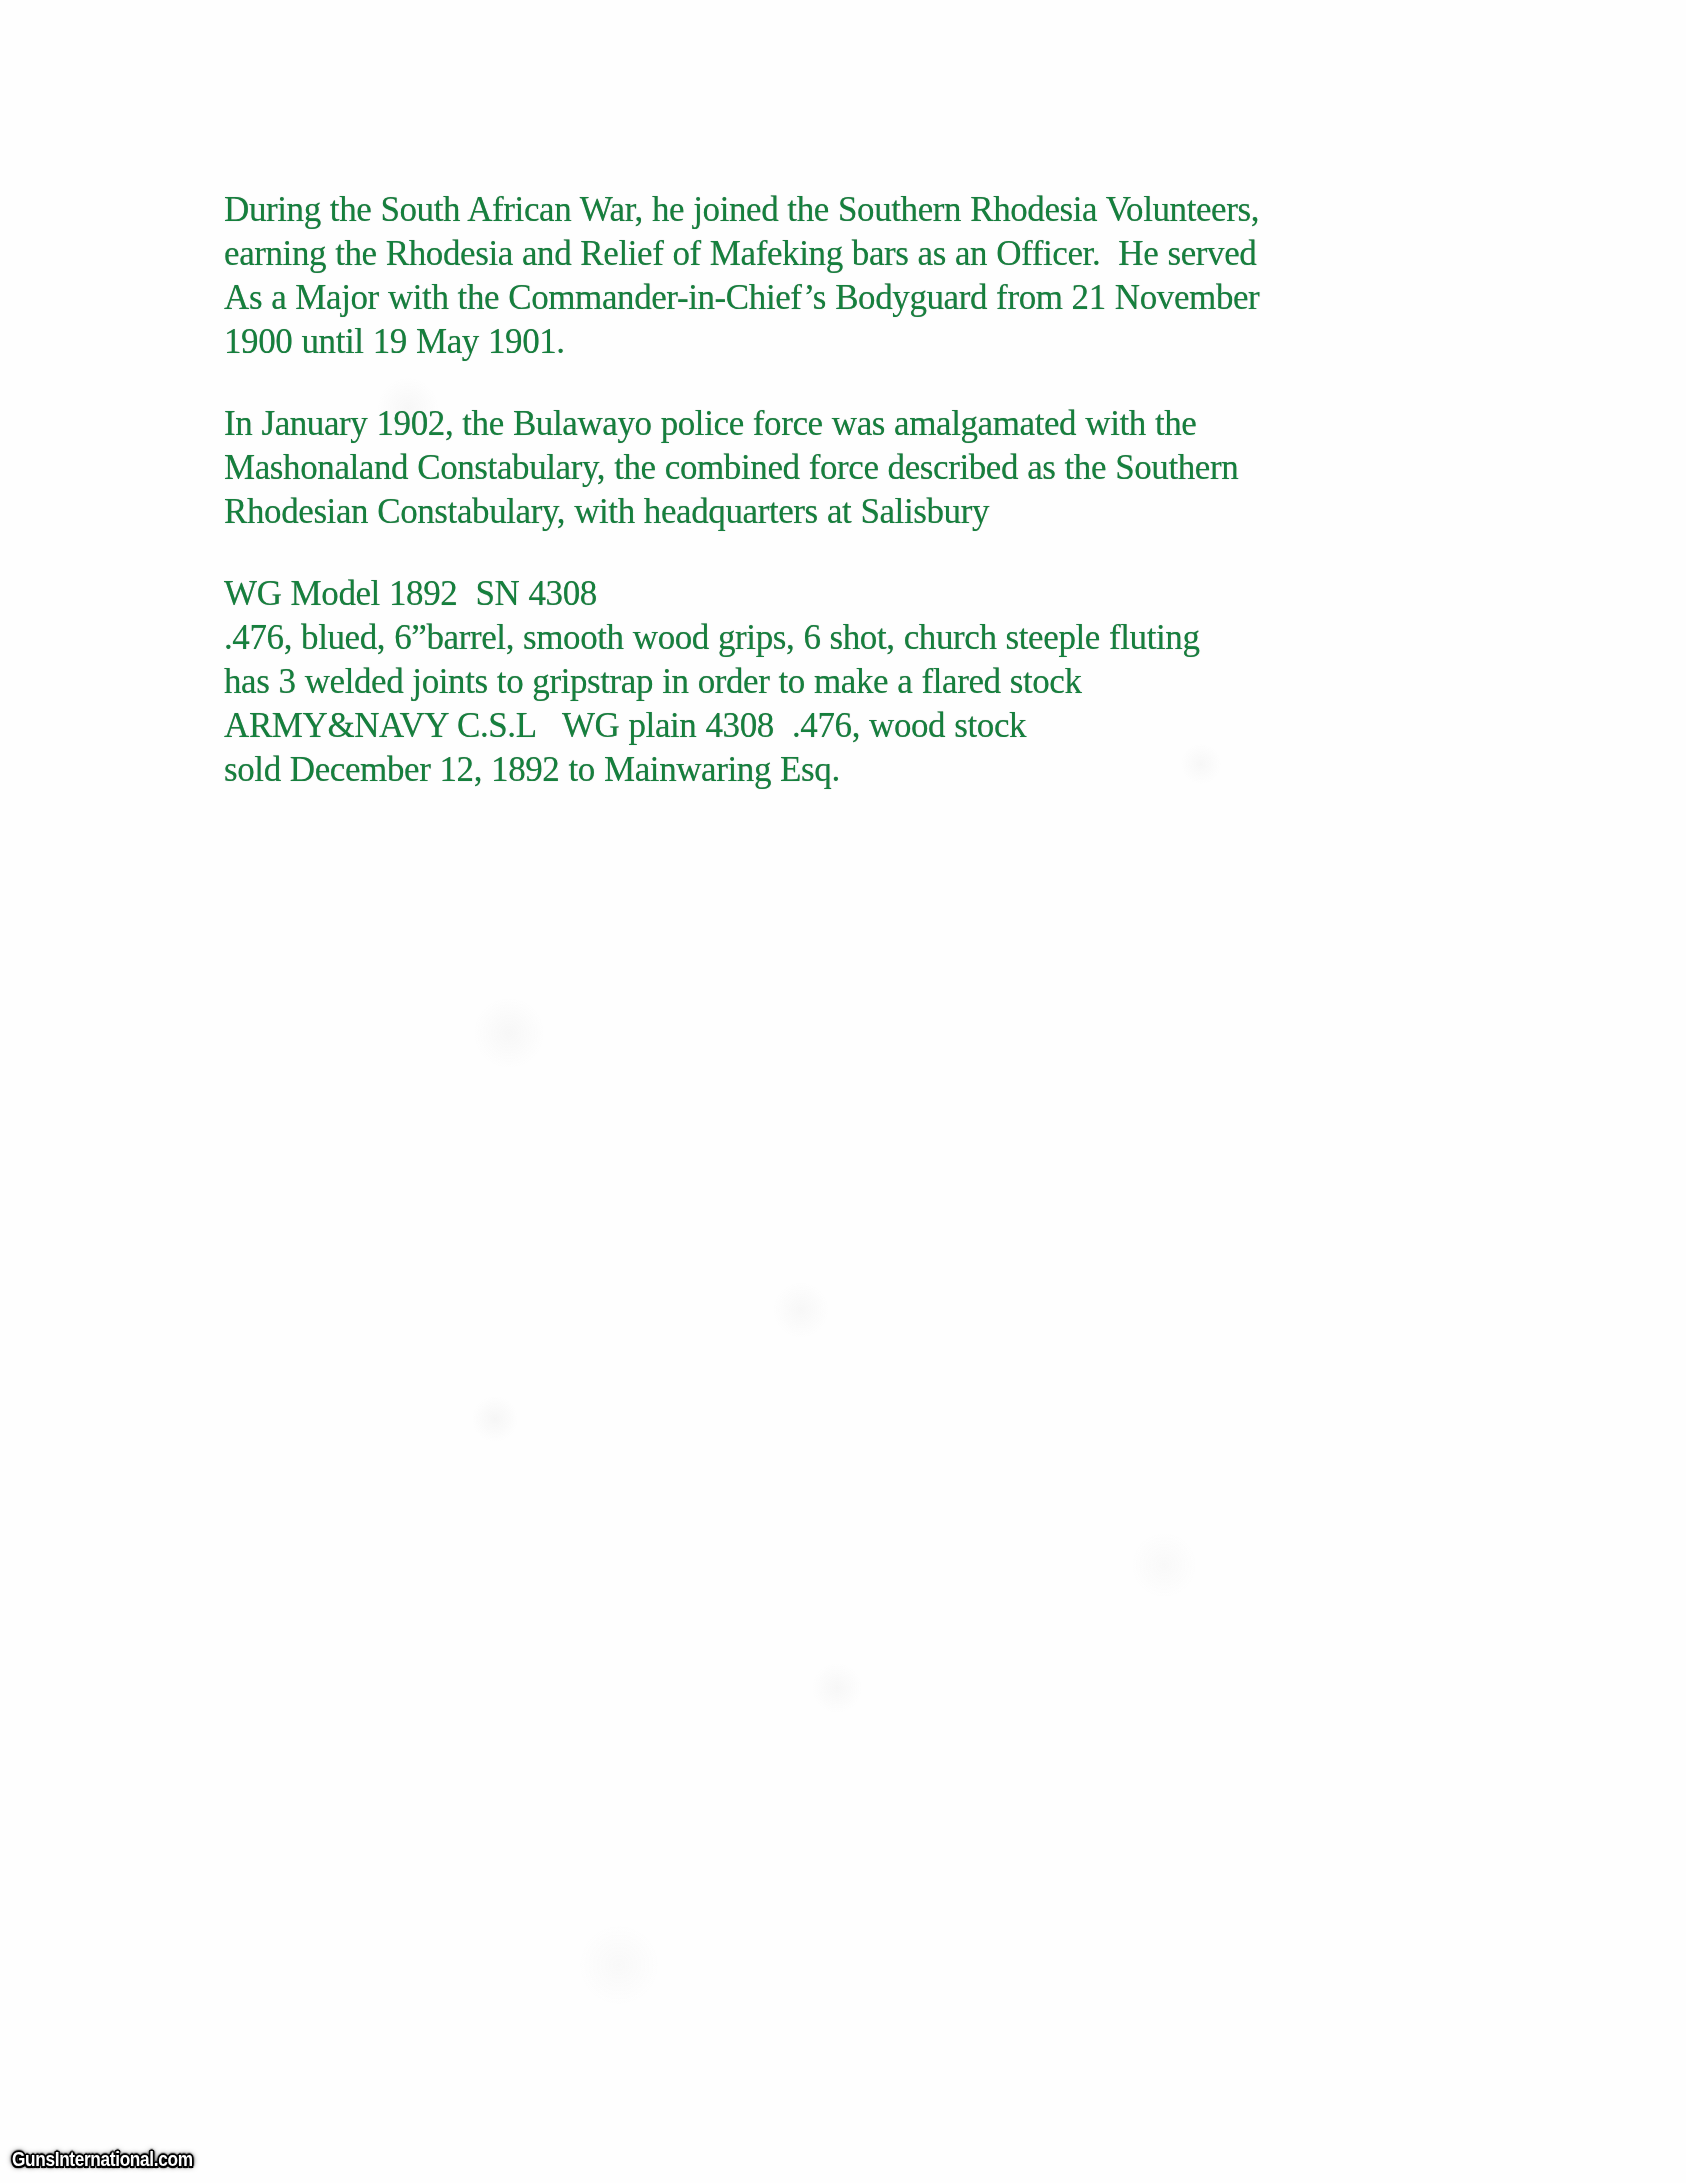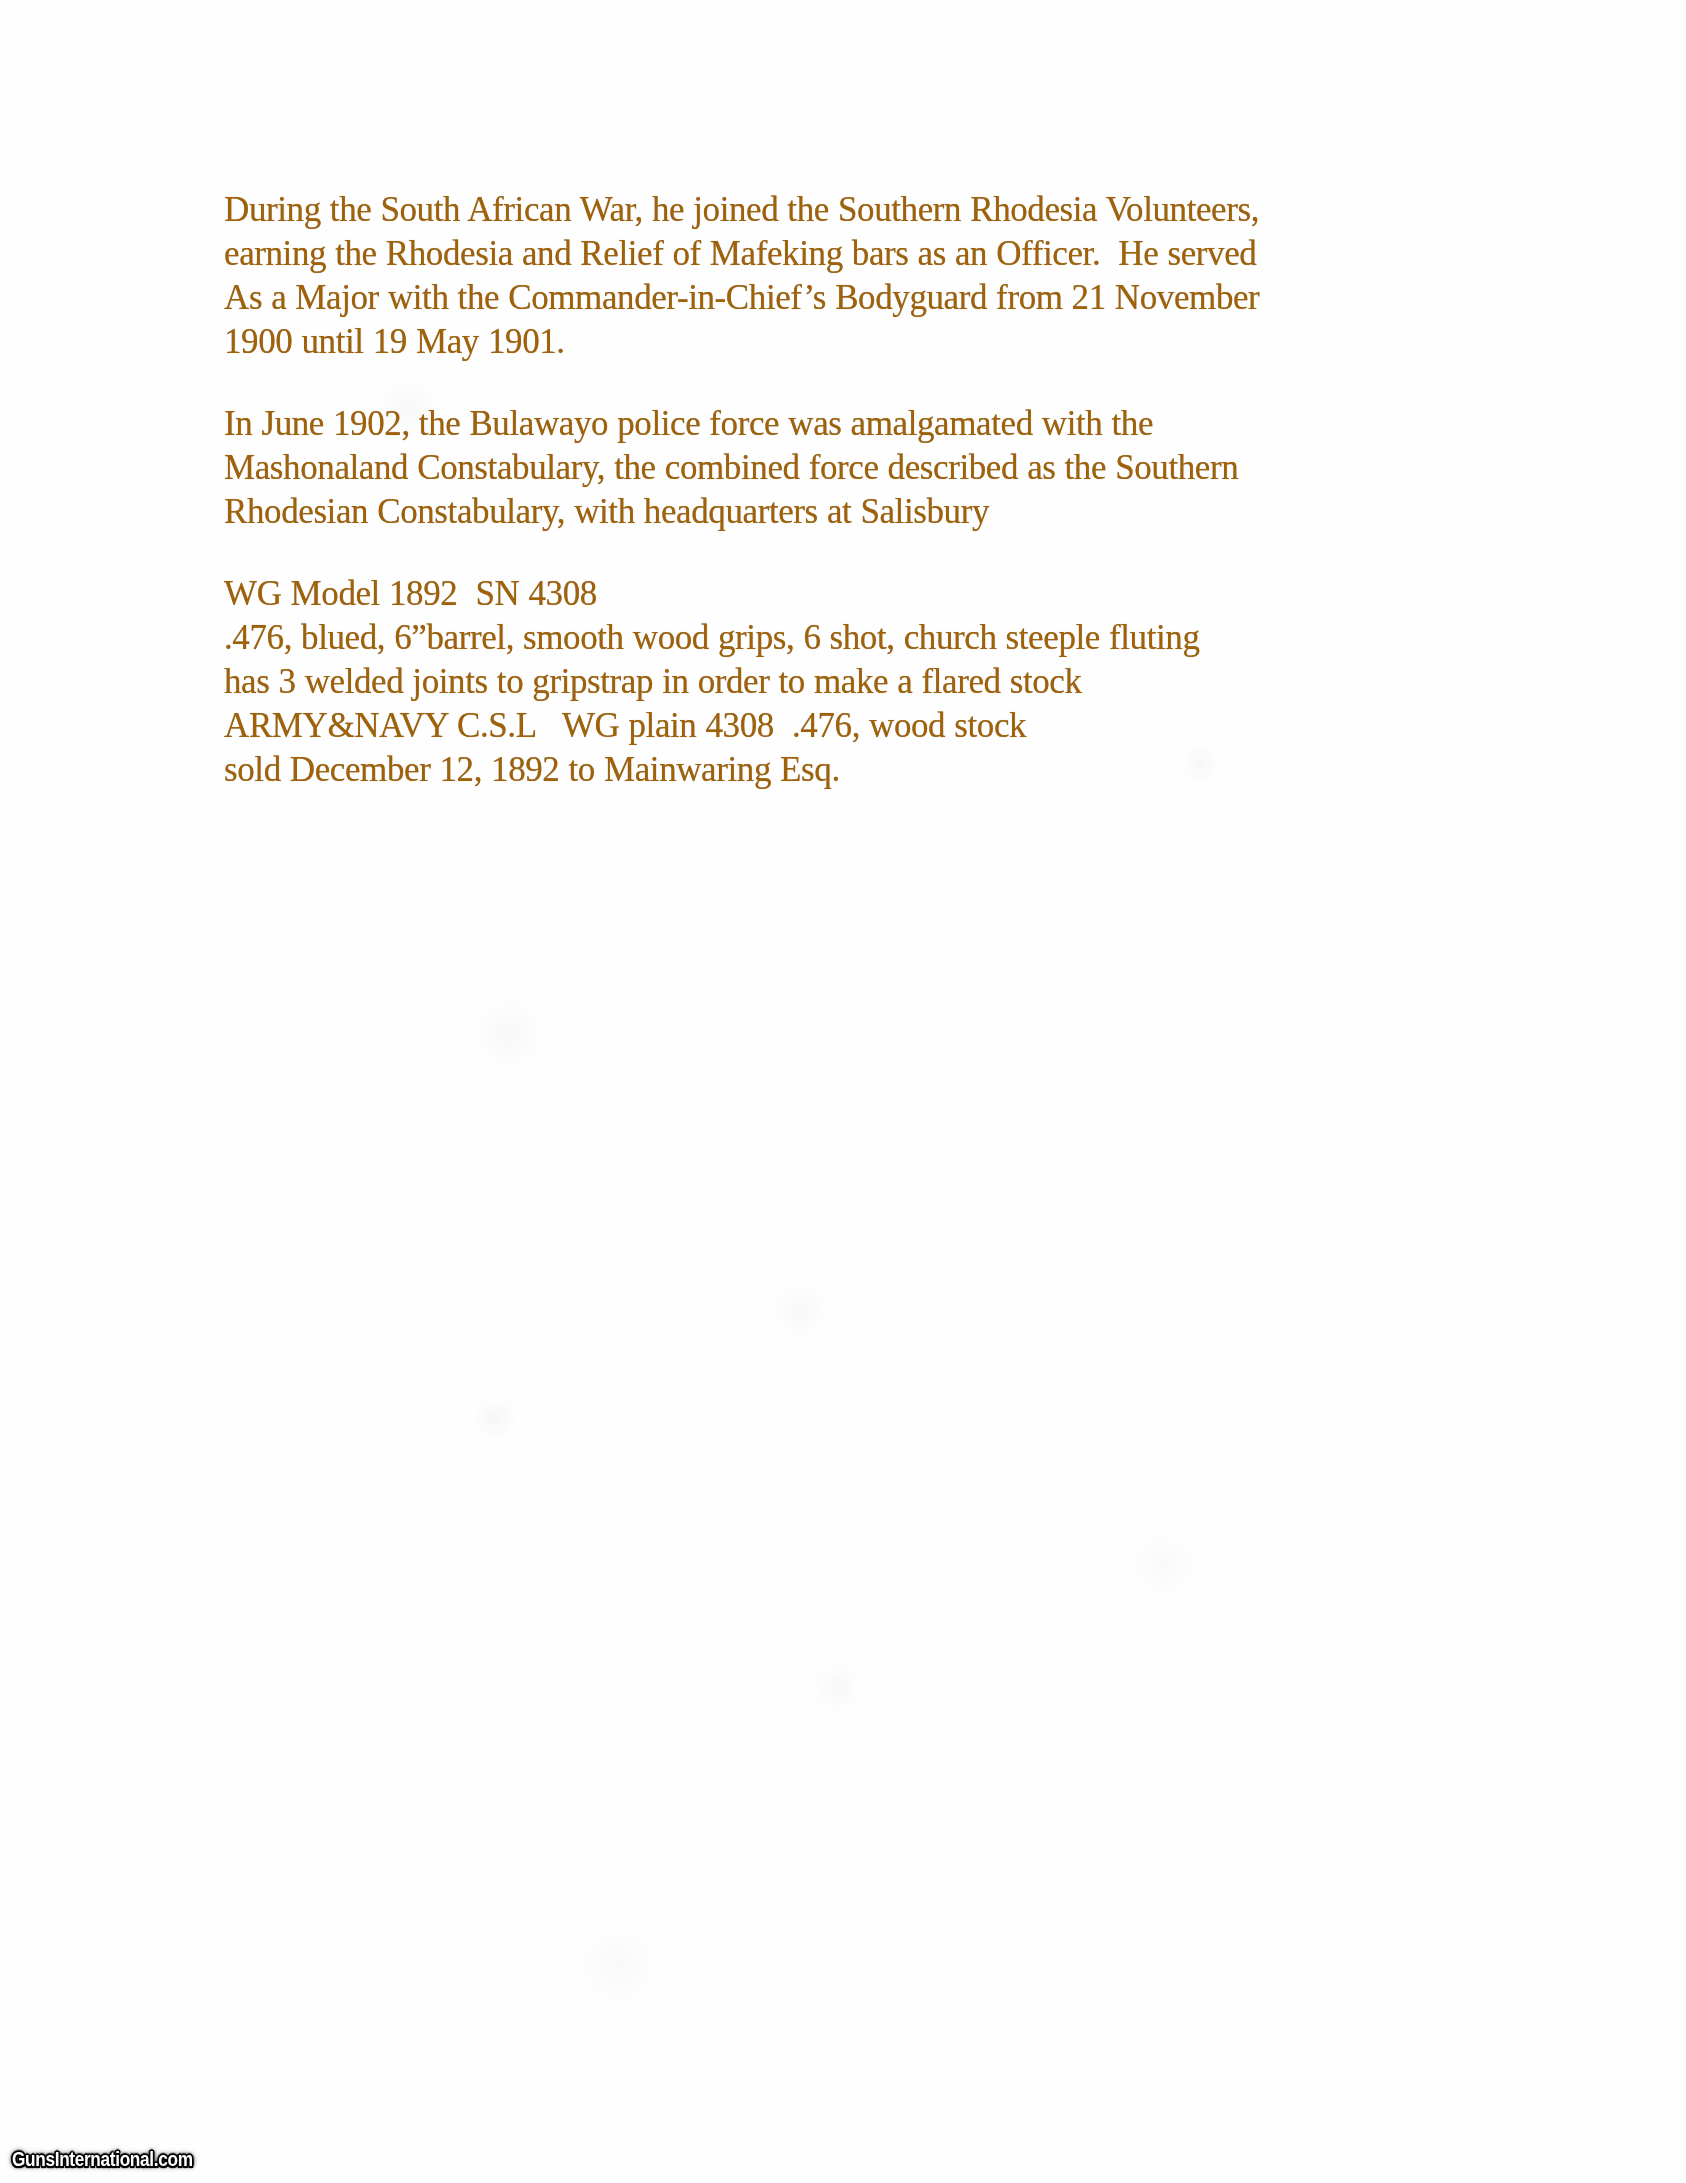--- a/index.html
+++ b/index.html
@@ -30,21 +30,21 @@
   .doc-text {
     position: absolute;
     left: 224px;
     top: 188px;
     width: 1237px;
     font-family: "Liberation Serif", "DejaVu Serif", serif;
     font-size: 35px;
     line-height: 44px;
     letter-spacing: -0.4px;
     word-spacing: 0.7px;
-    color: #a16207;
+    color: #15803d;
     text-shadow: 0 0 0.7px rgba(60,60,60,0.55);
   }
   .para {
     margin: 0 0 38px 0;
     white-space: pre-wrap;
   }
   .para:last-child {
     margin-bottom: 16px;
   }
   .watermark {
@@ -75,21 +75,21 @@
 </head>
 <body>
 
 <div class="scan-page">
 
   <div class="doc-text">
     <div class="para">During the South African War, he joined the Southern Rhodesia Volunteers,
 earning the Rhodesia and Relief of Mafeking bars as an Officer.  He served
 As a Major with the Commander-in-Chief’s Bodyguard from 21 November
 1900 until 19 May 1901.</div>
-    <div class="para">In June 1902, the Bulawayo police force was amalgamated with the
+    <div class="para">In January 1902, the Bulawayo police force was amalgamated with the
 Mashonaland Constabulary, the combined force described as the Southern
 Rhodesian Constabulary, with headquarters at Salisbury</div>
     <div class="para">WG Model 1892  SN 4308
 .476, blued, 6”barrel, smooth wood grips, 6 shot, church steeple fluting
 has 3 welded joints to gripstrap in order to make a flared stock
 ARMY&amp;NAVY C.S.L   WG plain 4308  .476, wood stock
 sold December 12, 1892 to Mainwaring Esq.</div>
   </div>
 
   <div class="watermark">GunsInternational.com</div>

